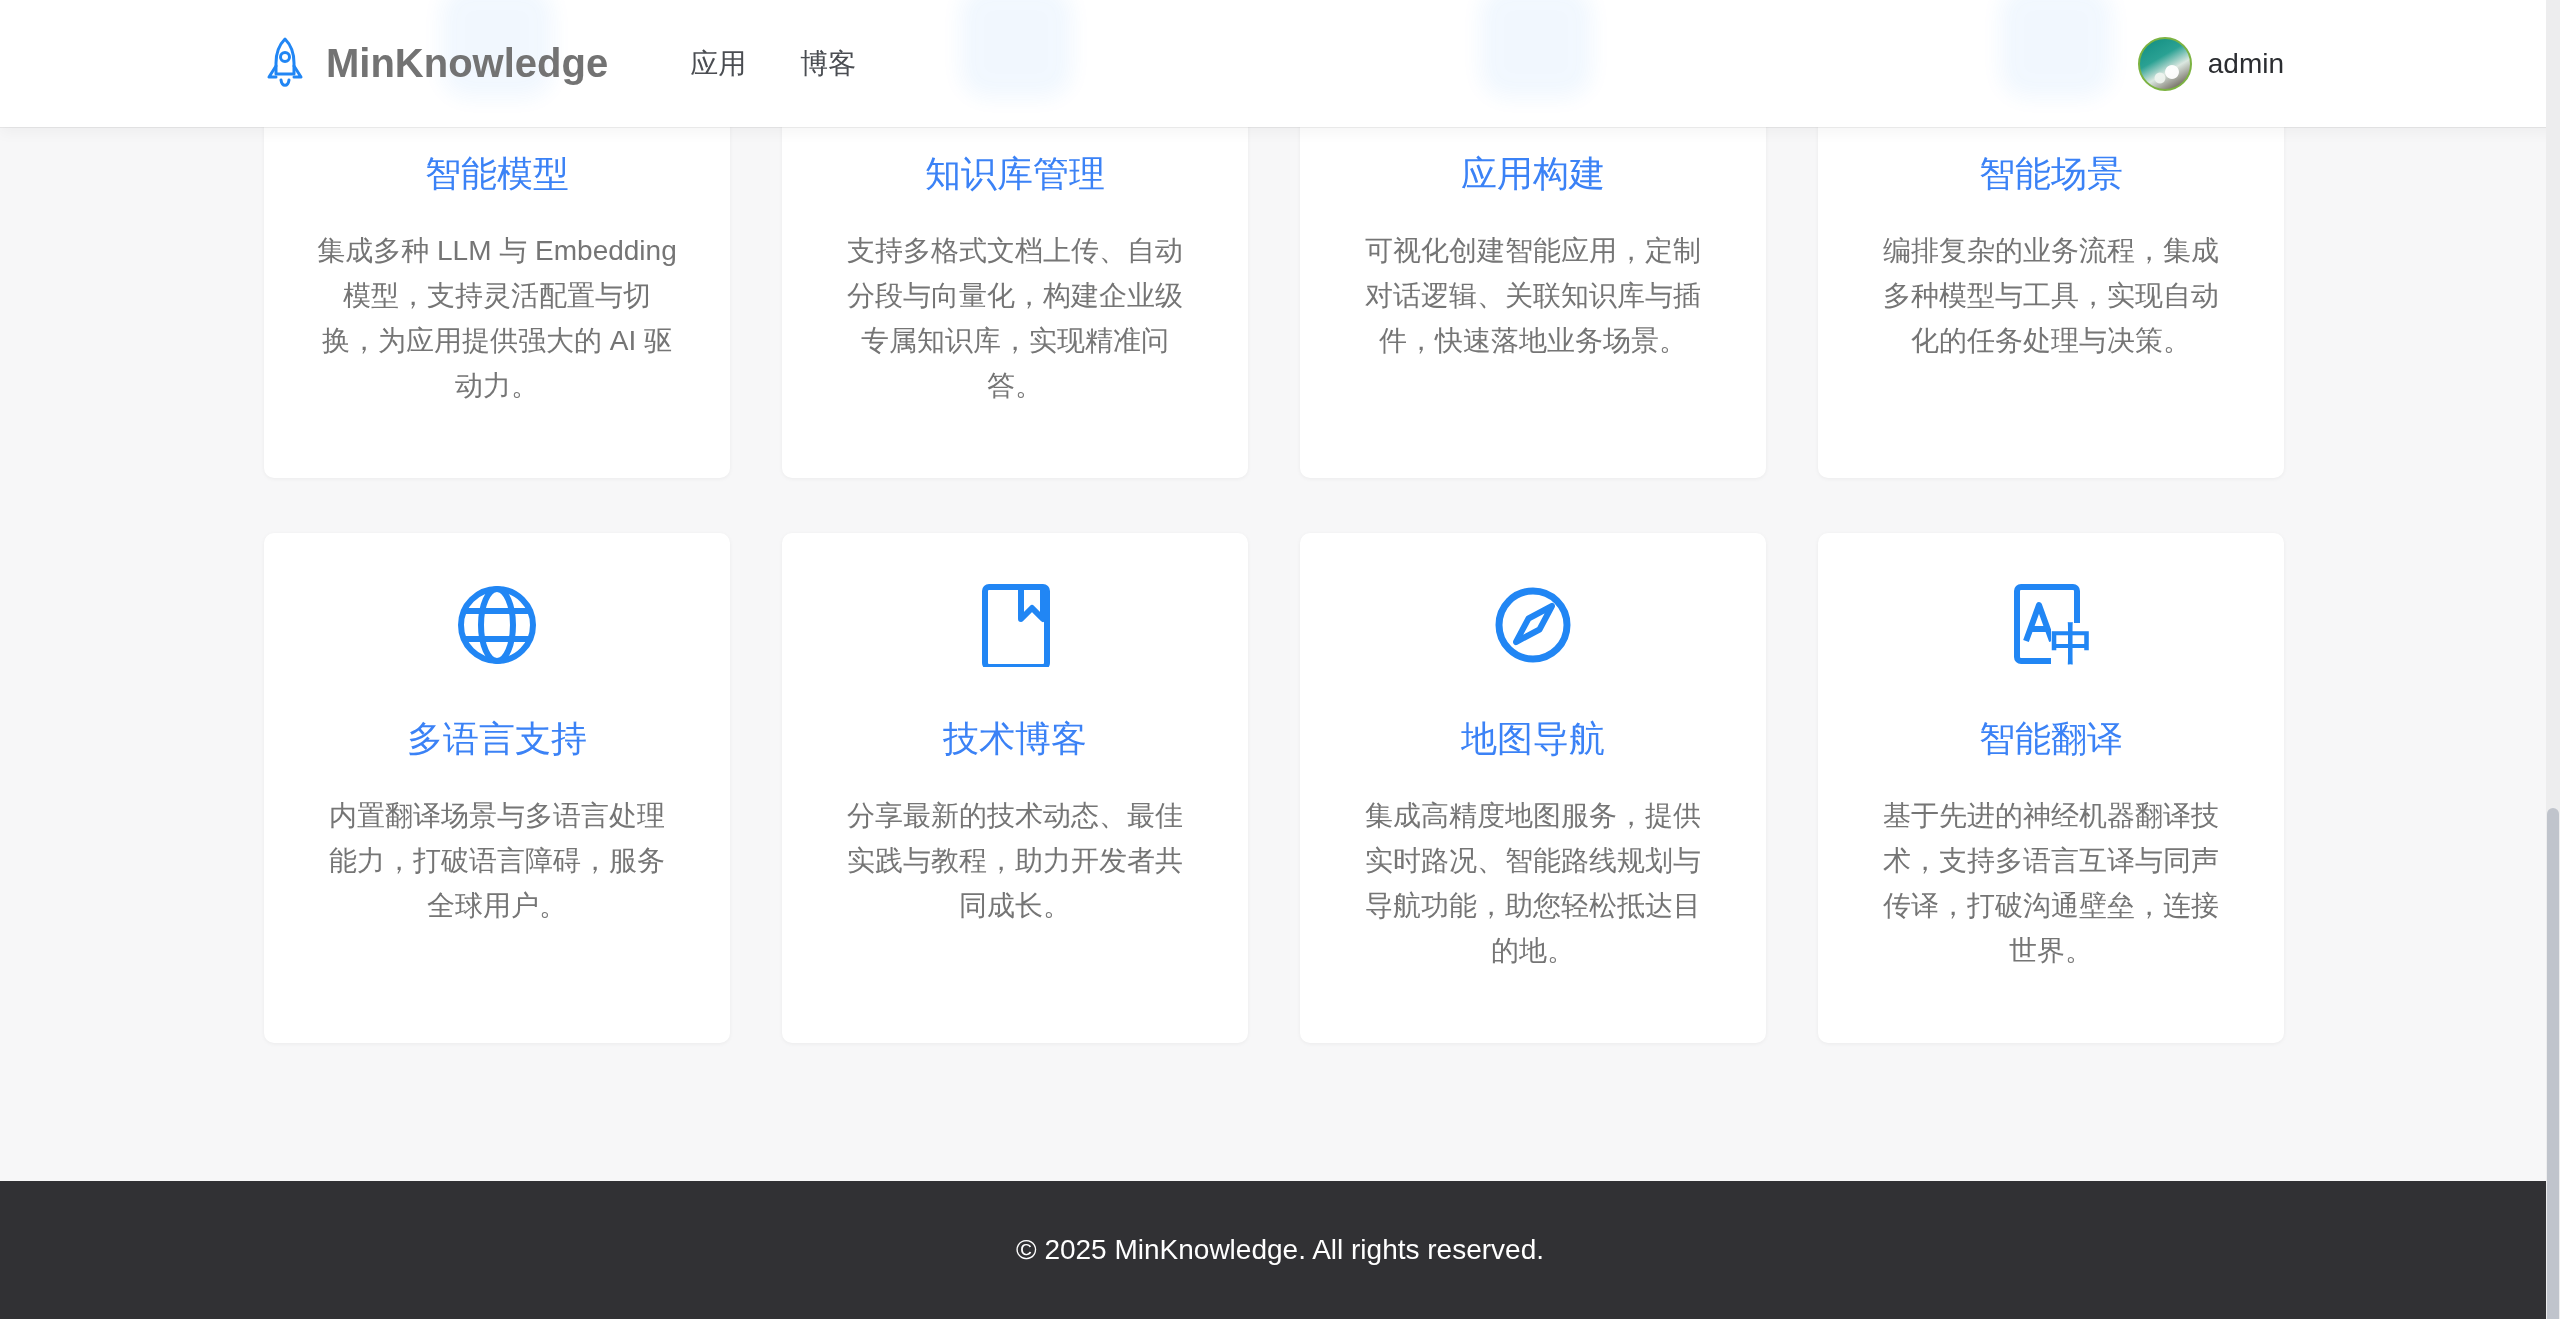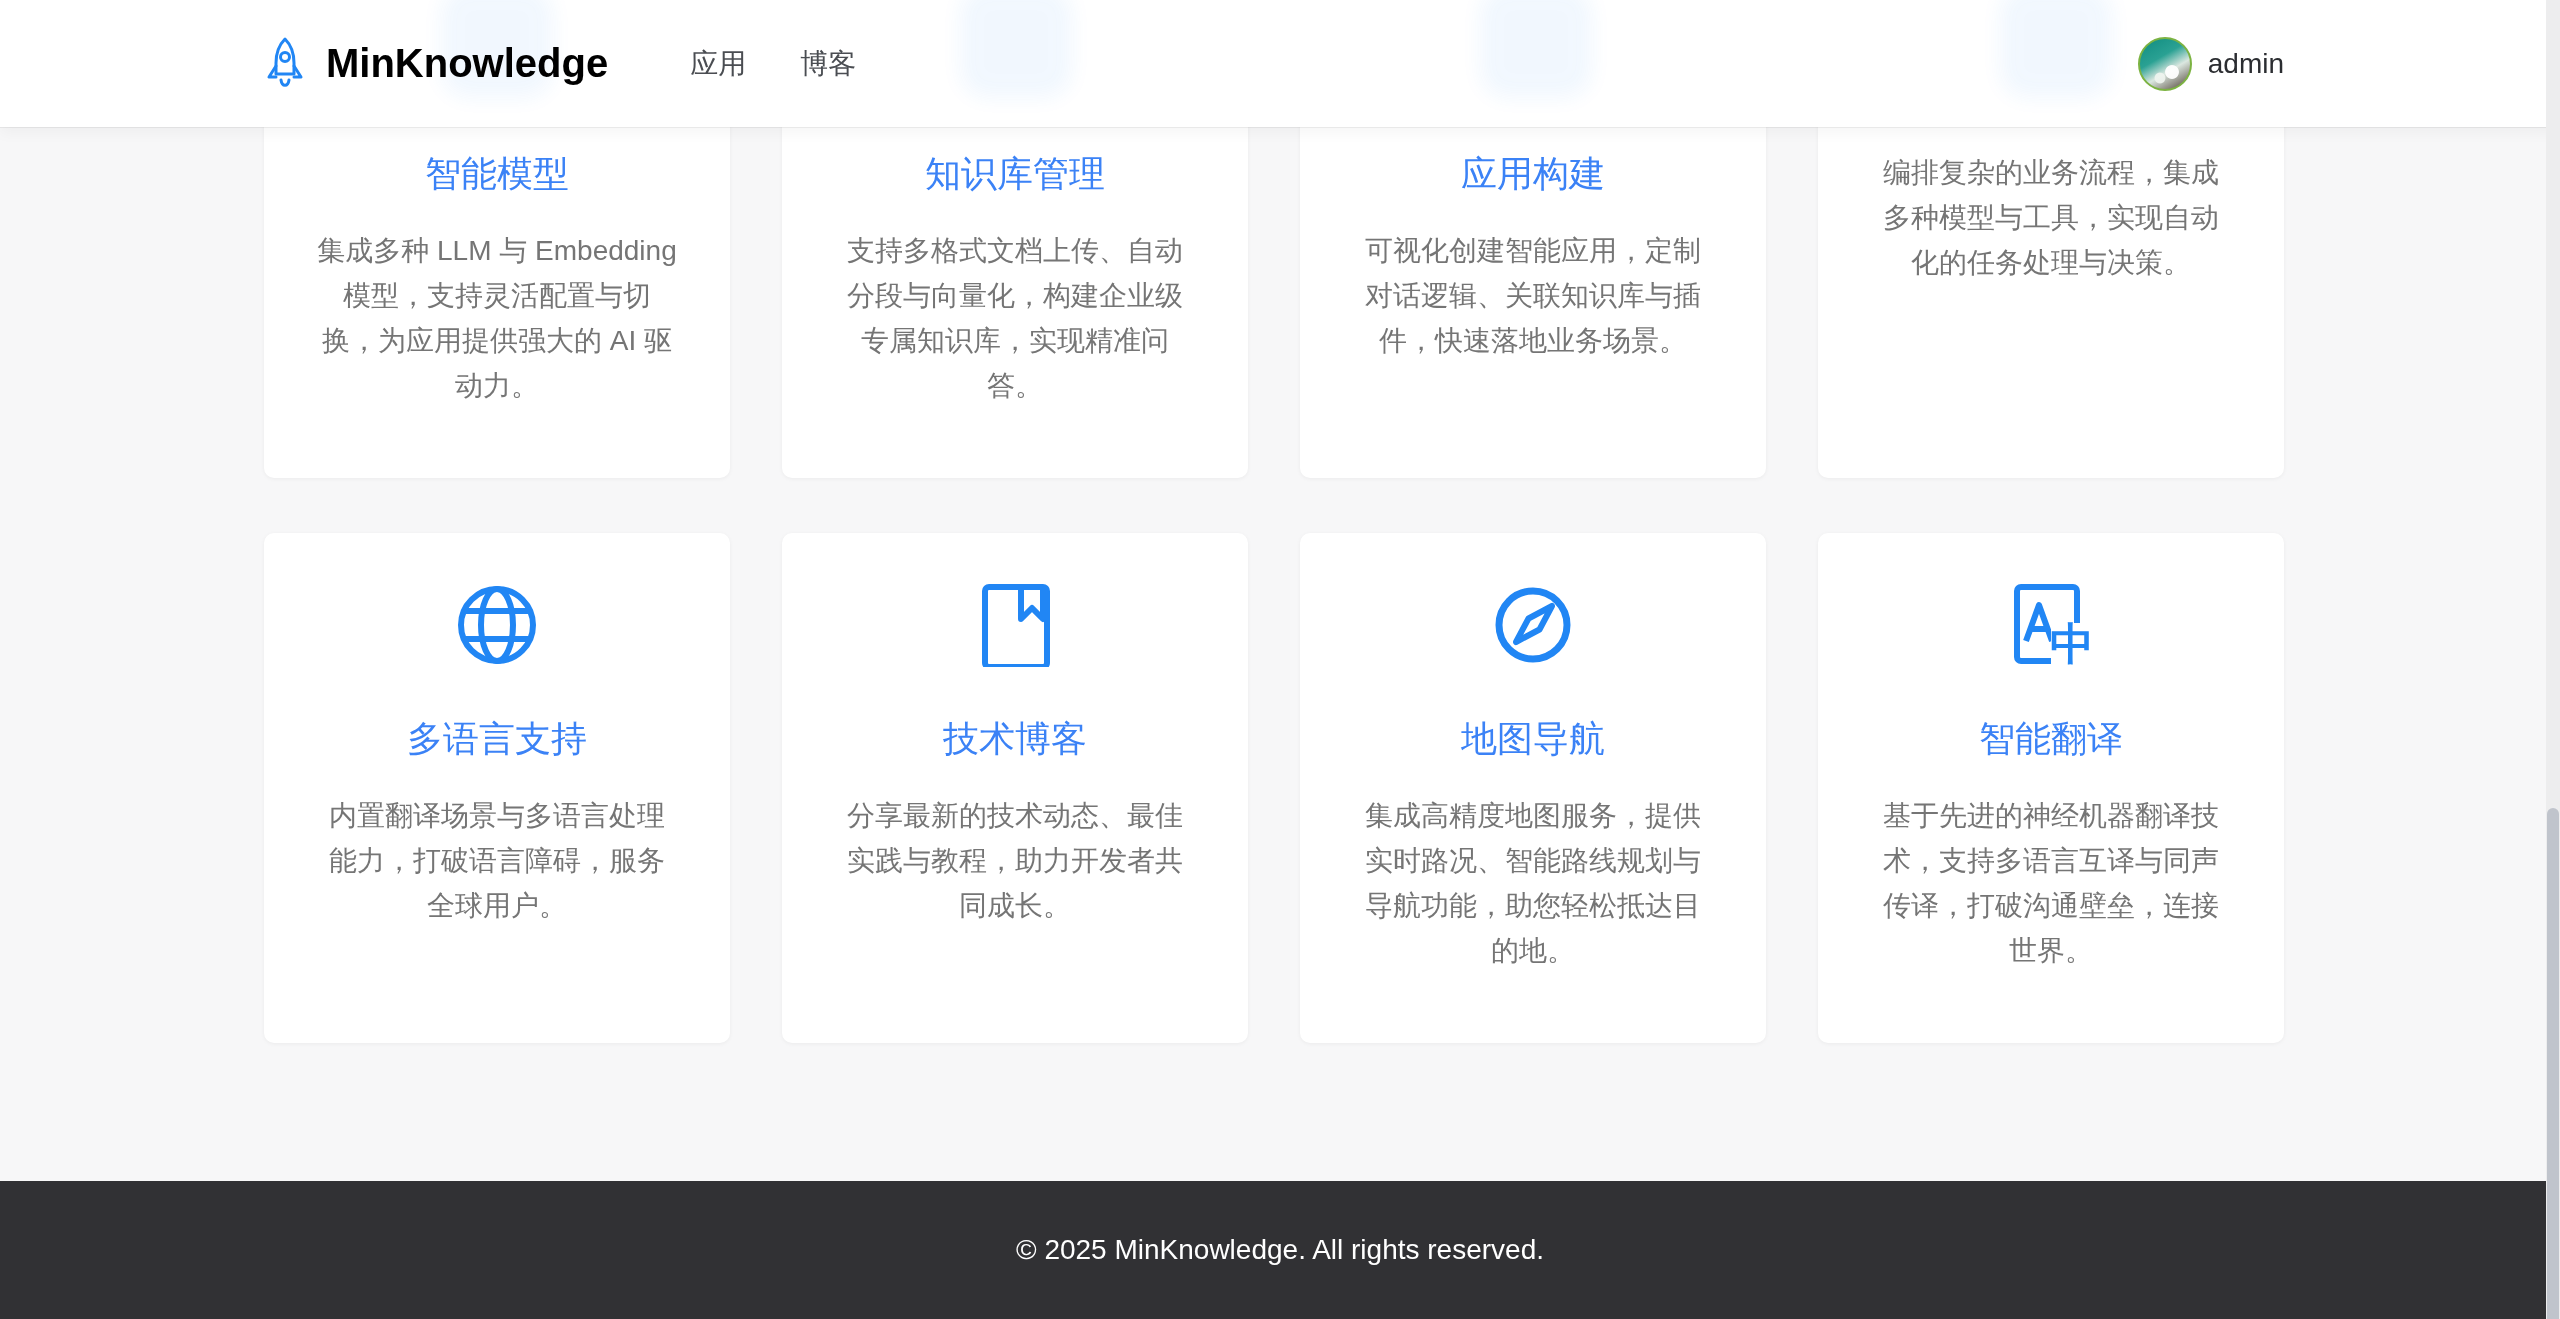--- a/index.html
+++ b/index.html
@@ -17,21 +17,21 @@
   }
   .header-inner{
     position:absolute;left:264px;right:276px;top:0;height:127px;
     display:flex;align-items:center;
   }
   .ghost{
     position:absolute;top:-14px;width:112px;height:112px;border-radius:28px;
     background:#2186f4;opacity:.06;filter:blur(10px);pointer-events:none;
   }
   .brand{display:flex;align-items:center;gap:20px;cursor:pointer;}
-  .brand-name{font-size:40px;font-weight:bold;color:#000000;letter-spacing:0;}
+  .brand-name{font-size:40px;font-weight:bold;color:#737373;letter-spacing:0;}
   .main-nav{display:flex;gap:54px;margin-left:82px;text-align:center;}
   .main-nav a{font-size:28px;color:#4a4d52;text-decoration:none;cursor:pointer;}
   .user{margin-left:auto;display:flex;align-items:center;gap:16px;cursor:pointer;}
   .avatar{
     width:54px;height:54px;border-radius:50%;box-sizing:border-box;
     border:2px solid #7cb342;
     background:
       radial-gradient(circle at 64% 66%, rgba(255,255,255,.95) 0 14%, rgba(255,255,255,0) 16%),
       radial-gradient(circle at 40% 78%, rgba(240,245,240,.9) 0 10%, rgba(255,255,255,0) 12%),
       linear-gradient(150deg,#0f8c80 0%,#2aa193 38%,#dbe7e0 62%,#4a3c30 100%);
@@ -97,20 +97,21 @@
   </section>
 
   <section class="card">
     <div class="icon-box"></div>
     <h3 class="card-title">应用构建</h3>
     <p class="card-desc">可视化创建智能应用，定制对话逻辑、关联知识库与插件，快速落地业务场景。</p>
   </section>
 
   <section class="card">
     <div class="icon-box"></div>
+    <h3 class="card-title">智能场景</h3>
     <p class="card-desc">编排复杂的业务流程，集成多种模型与工具，实现自动化的任务处理与决策。</p>
   </section>
 
   <section class="card">
     <div class="icon-box">
       <svg class="icon-svg" width="84" height="84" viewBox="0 0 84 84">
         <circle cx="42" cy="42" r="36"></circle>
         <ellipse cx="42" cy="42" rx="16" ry="36"></ellipse>
         <line x1="10" y1="28" x2="74" y2="28"></line>
         <line x1="10" y1="56" x2="74" y2="56"></line>

